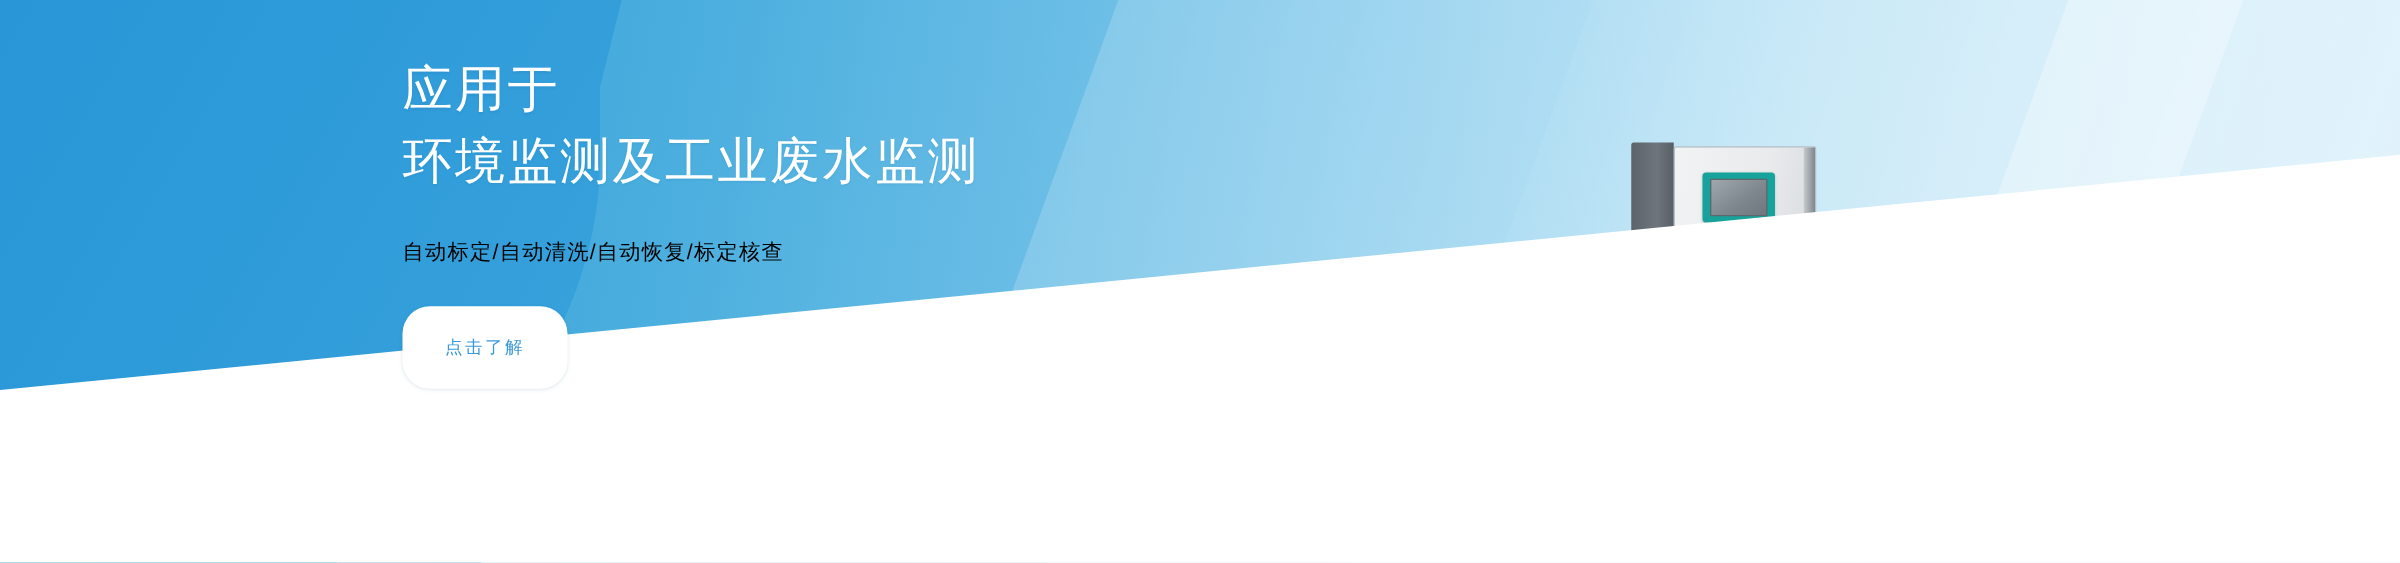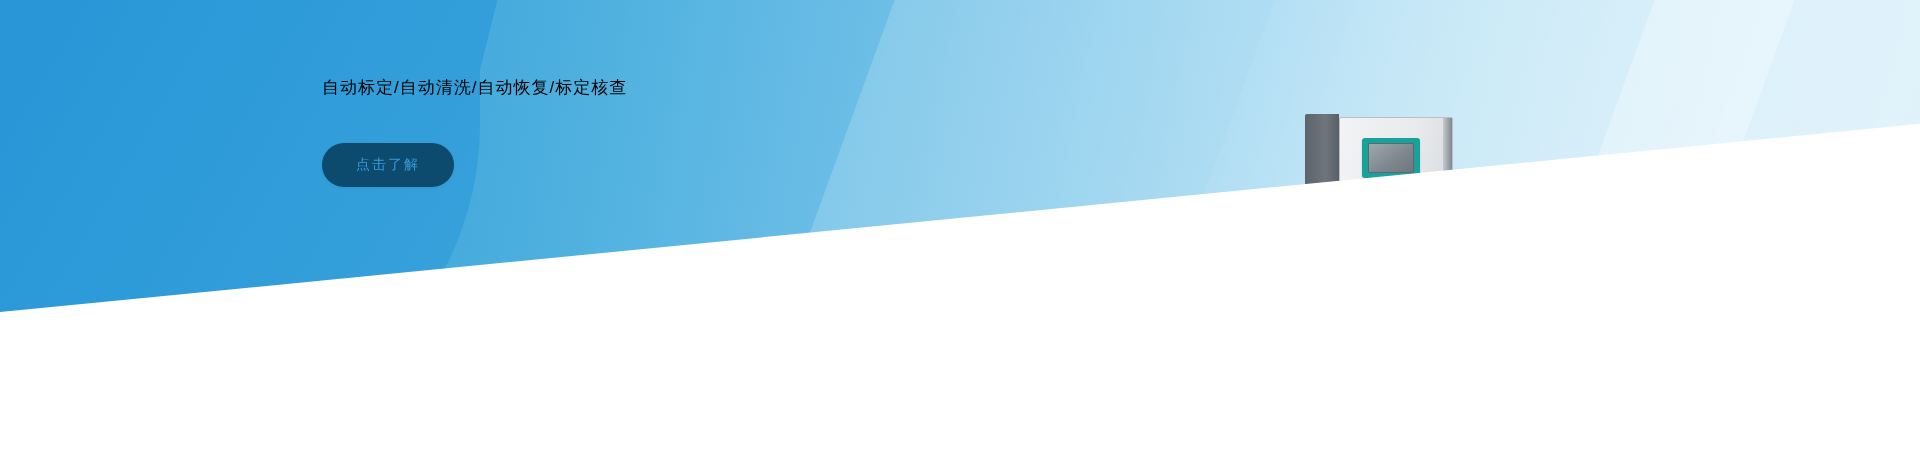--- a/index.html
+++ b/index.html
@@ -85,26 +85,26 @@
   .headline .line { display:block; white-space:nowrap; }
   .subhead {
     margin-top:32px;
     color:#000000;
     font-size:17px;
     letter-spacing:1px;
     white-space:nowrap;
   }
   .cta {
     display:inline-block;
-    margin-top:44px;
-    background:#0c4a6e;
+    margin-top:32px;
+    background:#ffffff;
     color:#3a9ad9;
     font-size:14px;
     letter-spacing:2px;
-    padding:13px 34px;
+    padding:24px 34px;
     border:none;
     border-radius:22px;
     cursor:pointer;
     box-shadow:0 1px 3px rgba(30,90,130,0.12);
   }
 
   
   .device {
     position:absolute;
     left:1305px; top:114px;
@@ -222,19 +222,23 @@
       <div class="dev-lower-edge"></div>
     </div>
     <div class="dev-foot l"></div>
     <div class="dev-foot r"></div>
   </div>
 
   <div class="bg-white-wedge"></div>
   <div class="bg-white-wedge2"></div>
 
   <div class="content">
+    <div class="headline">
+      <span class="line">应用于</span>
+      <span class="line">环境监测及工业废水监测</span>
+    </div>
     <div class="subhead">自动标定/自动清洗/自动恢复/标定核查</div>
     <div>
       <button class="cta">点击了解</button>
     </div>
   </div>
 
 </div>
 
 </body></html>

